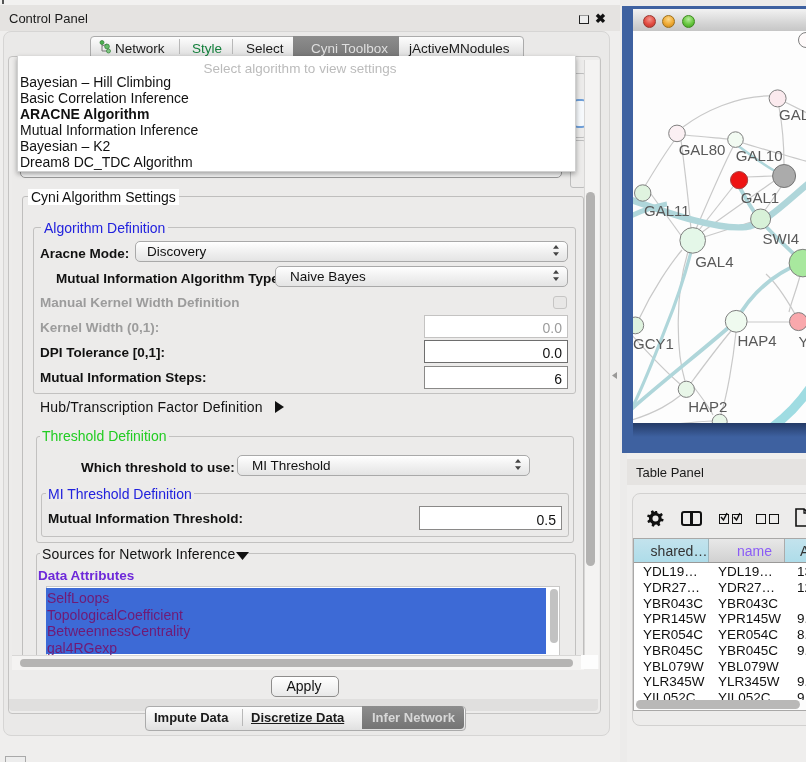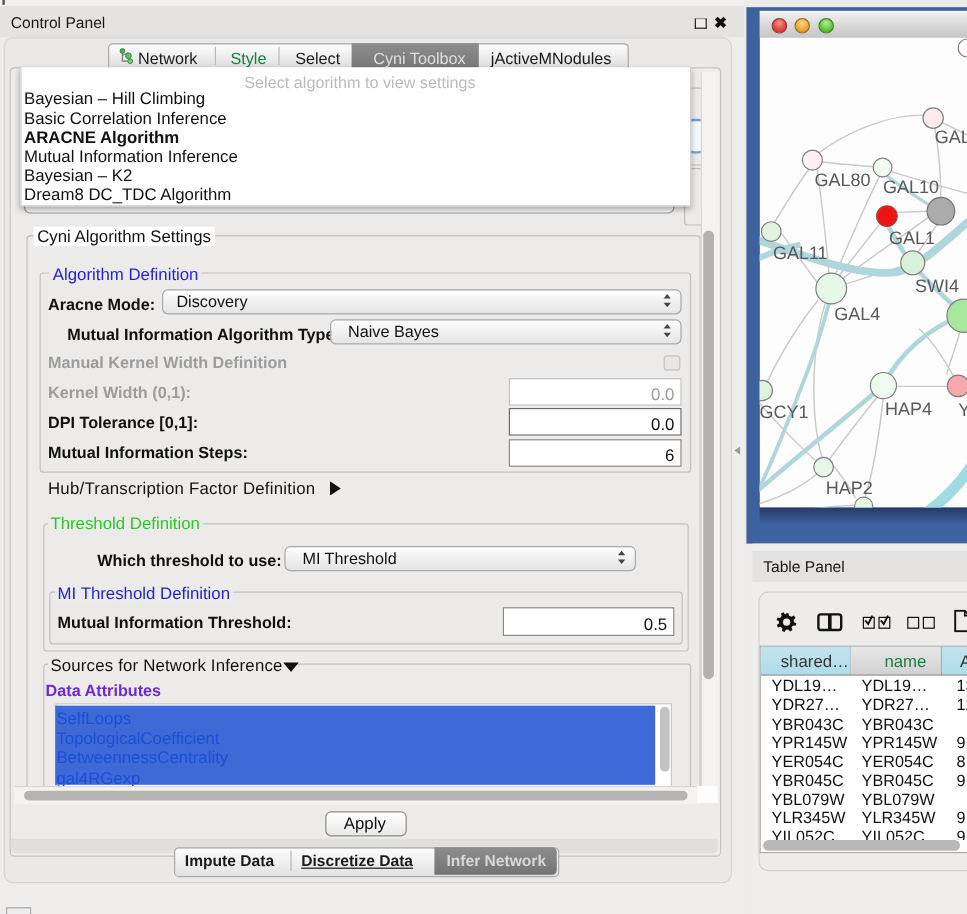--- a/index.html
+++ b/index.html
@@ -112,21 +112,21 @@
 
 <div class="abs" style="left:36px;top:553px;width:538px;height:107px;border:1px solid #C2C1C0;border-radius:3px;"></div>
 <div class="abs" style="left:40px;top:546px;background:#ECEBEA;padding:0 2px;font-size:14px;letter-spacing:0.15px;color:#111;">Sources for Network Inference</div>
 <svg class="abs" style="left:236px;top:551px;" width="13" height="10" viewBox="0 0 13 10">
     <path d="M0 1 L13 1 L6.5 9 Z" fill="#111"></path>
   </svg>
 <div class="abs" style="left:38px;top:568px;font-size:13.5px;font-weight:bold;color:#6d28d9;">Data Attributes</div>
 
 <div class="abs" style="left:46px;top:586px;width:514px;height:72px;background:#FFF;border:1px solid #C9C8C7;box-sizing:border-box;"></div>
 <div class="abs" style="left:46px;top:588px;width:500px;height:66px;background:#3D6AD6;"></div>
-<div class="abs" style="left:47px;top:590px;font-size:14px;color:#1d4ed8;line-height:16.5px;">SelfLoops<br>TopologicalCoefficient<br>BetweennessCentrality<br>gal4RGexp</div>
+<div class="abs" style="left:47px;top:590px;font-size:14px;color:#701a75;line-height:16.5px;">SelfLoops<br>TopologicalCoefficient<br>BetweennessCentrality<br>gal4RGexp</div>
 <div class="abs" style="left:550px;top:589px;width:8px;height:54px;background:#C2C2C2;border-radius:4px;"></div>
 
 <div class="abs" style="left:584px;top:60px;width:14px;height:609px;background:#F4F3F2;border-left:1px solid #D8D7D6;"></div>
 <div class="abs" style="left:586px;top:192px;width:9px;height:374px;background:#B3B2B1;border-radius:5px;"></div>
 <div class="abs" style="left:12px;top:655px;width:572px;height:14px;background:#F4F3F2;border-top:1px solid #D8D7D6;"></div>
 <div class="abs" style="left:20px;top:658.5px;width:553px;height:8.5px;background:#B5B4B3;border-radius:5px;"></div>
 <div class="abs" style="left:581px;top:655px;width:17px;height:14px;background:#FDFDFD;"></div>
 
 <div class="abs" style="left:17px;top:56px;width:557px;height:115px;background:#FFFFFF;border:1px solid #D0D0D0;border-top:none;box-shadow:0 2px 5px rgba(0,0,0,0.35);"></div>
 <div class="abs" style="left:0;top:61px;width:600px;text-align:center;font-size:13.5px;color:#BBBBBB;">Select algorithm to view settings</div>
@@ -256,21 +256,21 @@
     <path d="M1 1 L9 1 L13 5 L13 18 L1 18 Z" fill="none" stroke="#111" stroke-width="1.6"></path>
     <path d="M9 1 L9 5 L13 5" fill="none" stroke="#111" stroke-width="1.3"></path>
   </svg>
 
 <div class="abs" style="left:633px;top:538px;width:173px;height:173px;background:#FFF;border:1px solid #A9A8A7;border-right:none;box-sizing:border-box;"></div>
 
 <div class="abs" style="left:634px;top:539px;width:75px;height:24px;background:linear-gradient(#C3E3ED,#ADDCE9);border-right:1px solid #9FB6BD;box-sizing:border-box;"></div>
 <div class="abs" style="left:709px;top:539px;width:76px;height:24px;background:linear-gradient(#E8E8E8,#D0D0D0);border-right:1px solid #ABABAB;box-sizing:border-box;"></div>
 <div class="abs" style="left:785px;top:539px;width:21px;height:24px;background:linear-gradient(#C3E3ED,#ADDCE9);"></div>
 <div class="abs" style="left:642px;top:543px;width:74px;text-align:center;font-size:14px;color:#333;">shared…</div>
-<div class="abs" style="left:717px;top:543px;width:75px;text-align:center;font-size:14px;color:#15803d;">name</div>
+<div class="abs" style="left:717px;top:543px;width:75px;text-align:center;font-size:14px;color:#8b5cf6;">name</div>
 <div class="abs" style="left:800px;top:543px;font-size:14px;color:#333;">A</div>
 <div class="abs" style="left:634px;top:562px;width:172px;height:1px;background:#9A9998;"></div>
 
 <div class="abs" style="left:643px;top:564px;font-size:13.5px;color:#111;line-height:15.75px;">YDL19…<br>YDR27…<br>YBR043C<br>YPR145W<br>YER054C<br>YBR045C<br>YBL079W<br>YLR345W<br>YIL052C</div>
 <div class="abs" style="left:718px;top:564px;font-size:13.5px;color:#111;line-height:15.75px;">YDL19…<br>YDR27…<br>YBR043C<br>YPR145W<br>YER054C<br>YBR045C<br>YBL079W<br>YLR345W<br>YIL052C</div>
 <div class="abs" style="left:797px;top:564px;font-size:13.5px;color:#111;line-height:15.75px;">13<br>12<br><br>9.<br>8.<br>9.<br><br>9.<br>9.</div>
 
 <div class="abs" style="left:634px;top:700px;width:172px;height:10px;background:#FCFCFC;"></div>
 <div class="abs" style="left:636px;top:700px;width:164px;height:9px;background:#B9B8B7;border-radius:5px;"></div>
 

